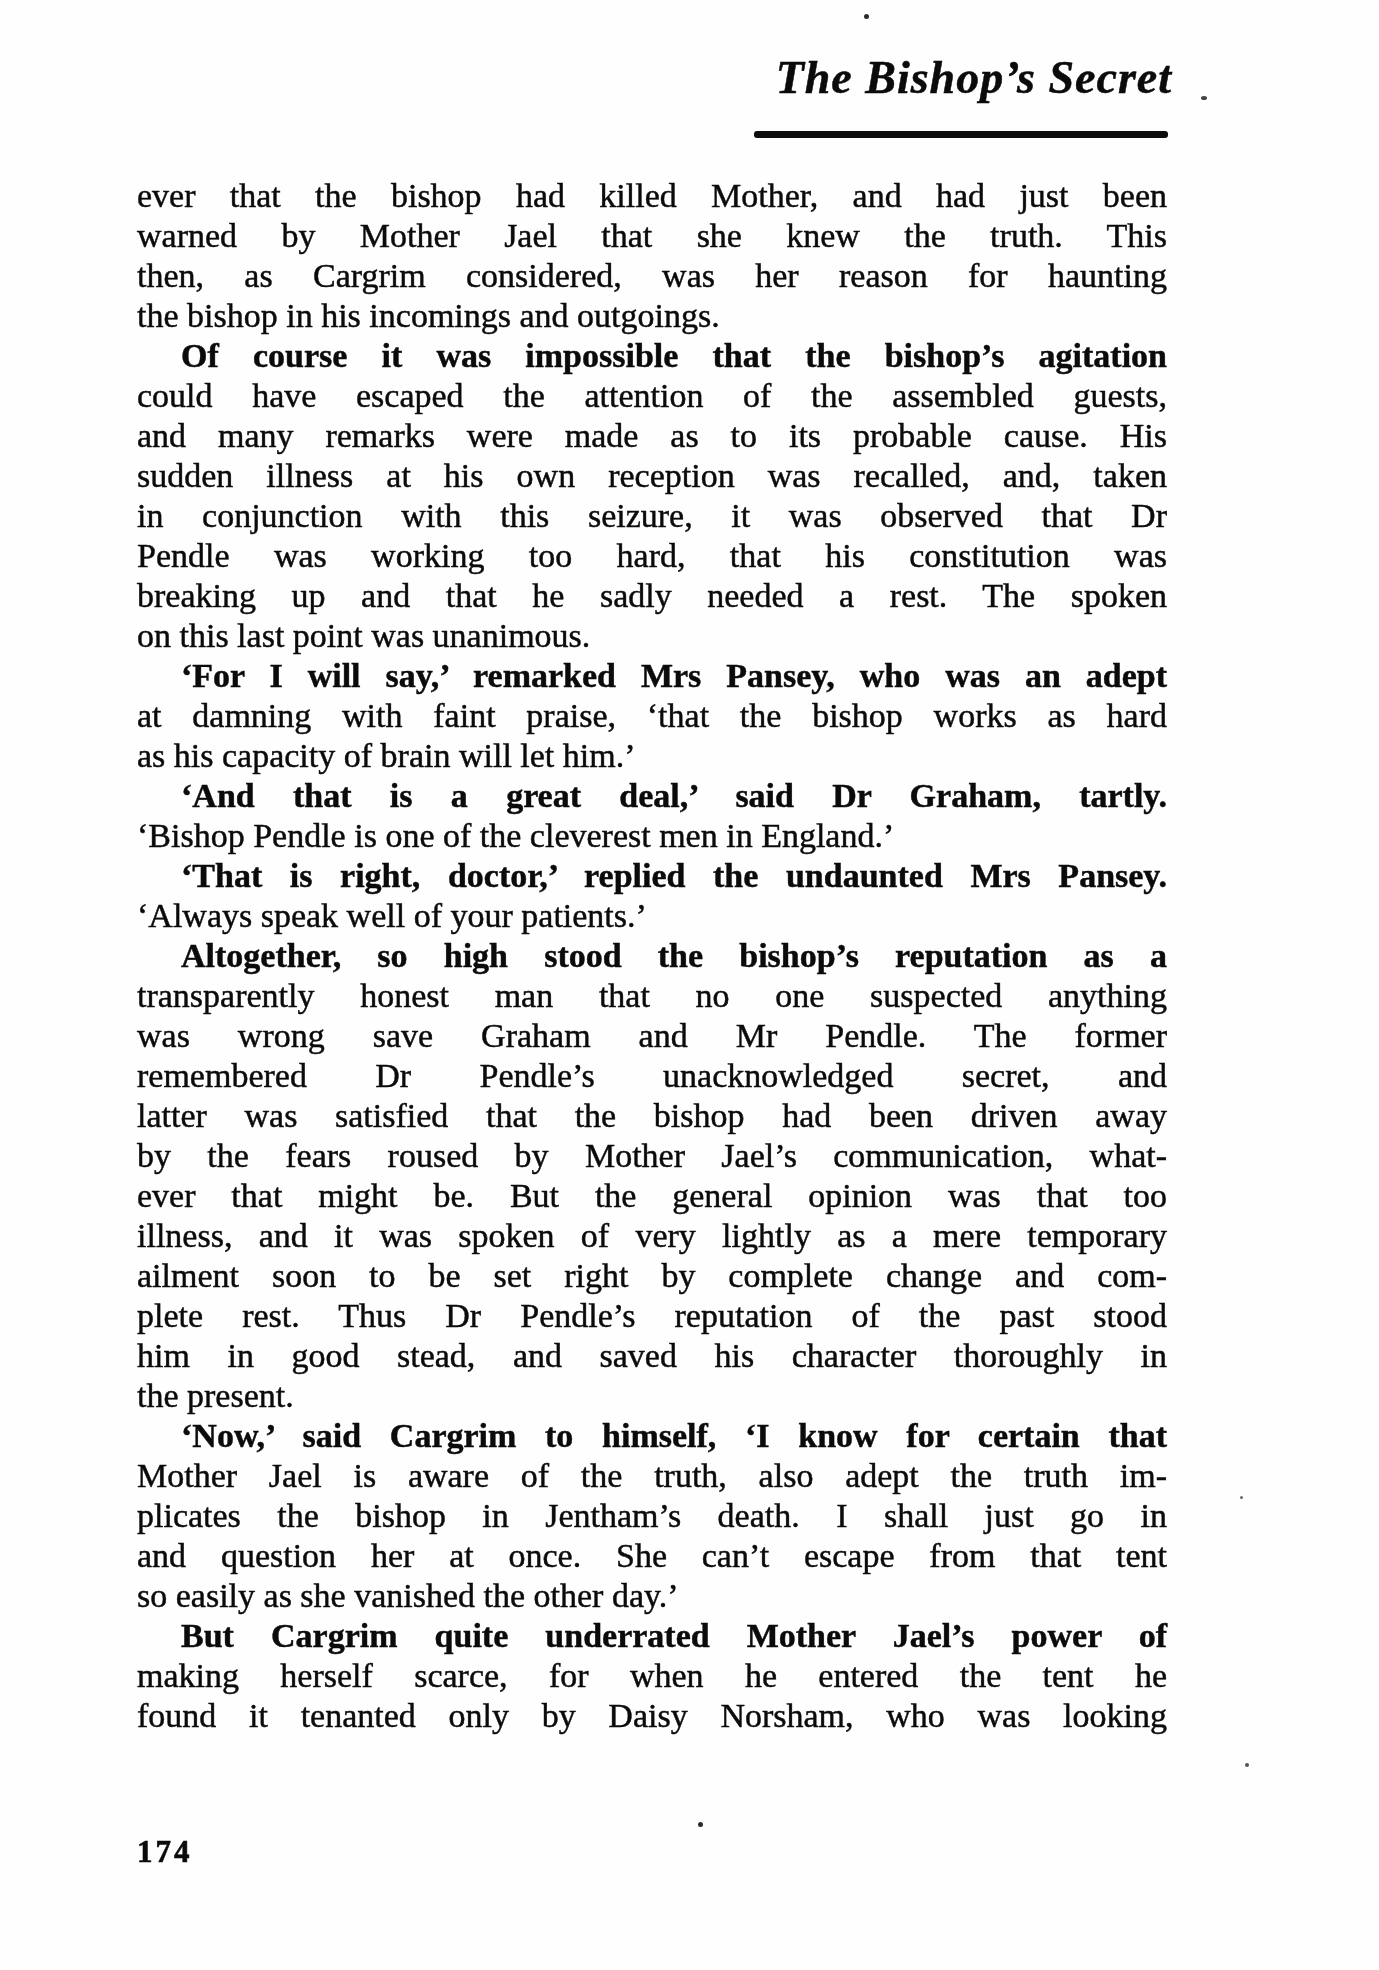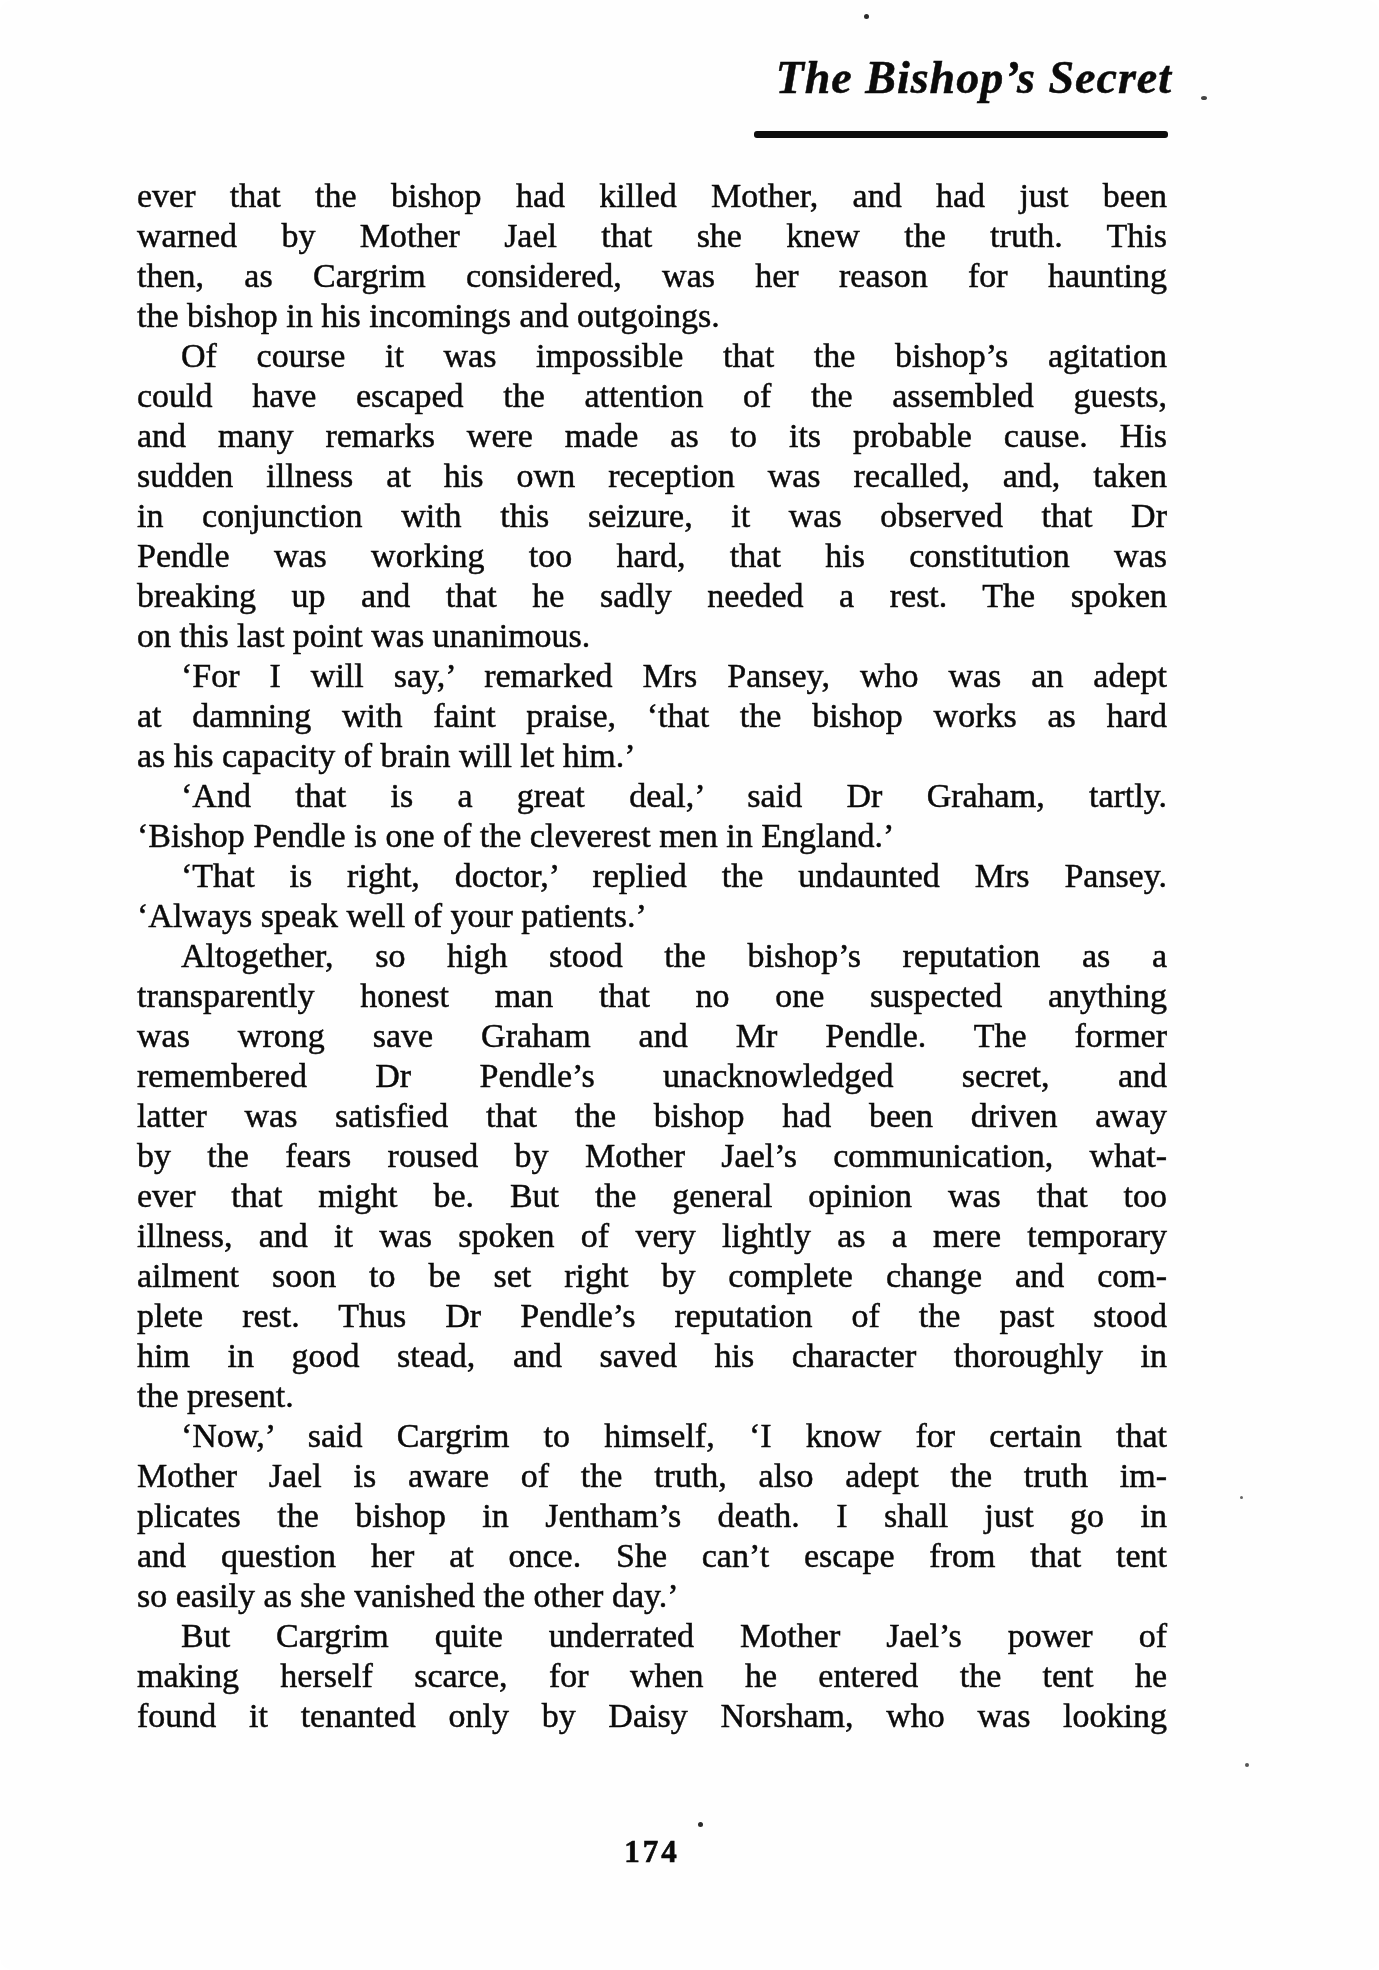--- a/index.html
+++ b/index.html
@@ -38,27 +38,26 @@
     position: absolute;
     top: 176px; left: 137px; width: 1030px;
     font-size: 34px; line-height: 40px;
     -webkit-text-stroke: 0.45px #0b0b0b;
   }
   .line {
     height: 40px;
     text-align: justify;
     text-align-last: justify;
   }
-  .line.indent { padding-left: 44px; }
+  .line.indent { padding-left: 44px; font-weight: bold; }
   .line.last { text-align-last: left; }
   
   .folio {
     position: absolute;
     top: 1834px; left: 137px; width: 1030px;
-    text-align: center;
     font-size: 31px; font-weight: bold;
     letter-spacing: 3px;
     -webkit-text-stroke: 0.6px #0b0b0b;
   }
   
   .speck { position: absolute; background: #2a2a2a; border-radius: 50%; }
   .speck.s1 { left: 864px; top: 14px;  width: 5px; height: 5px; }
   .speck.s2 { left: 1201px; top: 96px; width: 6px; height: 4px; background:#444; }
   .speck.s3 { left: 698px; top: 1822px; width: 5px; height: 5px; }
   .speck.s4 { left: 1245px; top: 1763px; width: 4px; height: 4px; background:#555; }

